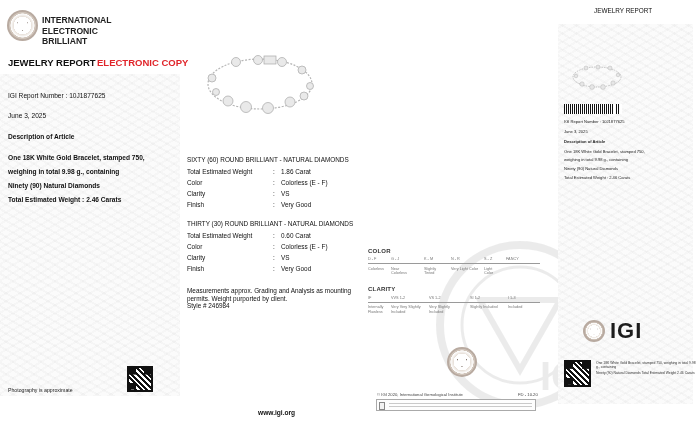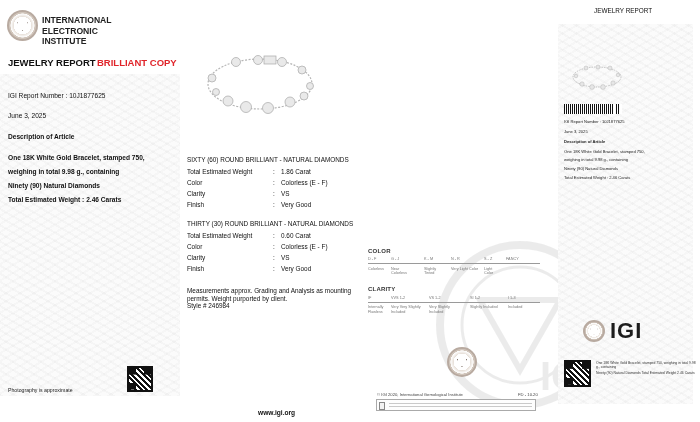--- a/index.html
+++ b/index.html
@@ -71,24 +71,24 @@
 <body>
 
 <div id="left-bg" class="abs pattern"></div>
 
 <div class="abs seal" style="left:7px;top:10px;width:31px;height:31px;">
     <div class="inner"></div>
   </div>
 <div id="org-name" class="abs">
   <div>INTERNATIONAL</div>
   <div>ELECTRONIC</div>
-  <div>INSTITUTE</div>
+  <div>BRILLIANT</div>
 </div>
 <div id="report-title" class="abs">JEWELRY REPORT</div>
-<div id="electronic-copy" class="abs">BRILLIANT COPY</div>
+<div id="electronic-copy" class="abs">ELECTRONIC COPY</div>
 
 <div class="lt" style="top:92px;">IGI Report Number : 10J1877625</div>
 <div class="lt" style="top:112px;">June 3, 2025</div>
 <div class="lt b" style="top:133px;">Description of Article</div>
 <div class="lt b" style="top:154px;">One 18K White Gold Bracelet, stamped 750,</div>
 <div class="lt b" style="top:168px;">weighing in total 9.98 g., containing</div>
 <div class="lt b" style="top:182px;">Ninety (90) Natural Diamonds</div>
 <div class="lt b" style="top:196px;">Total Estimated Weight : 2.46 Carats</div>
 
 <div id="photo-note" class="abs">Photography is approximate</div>

